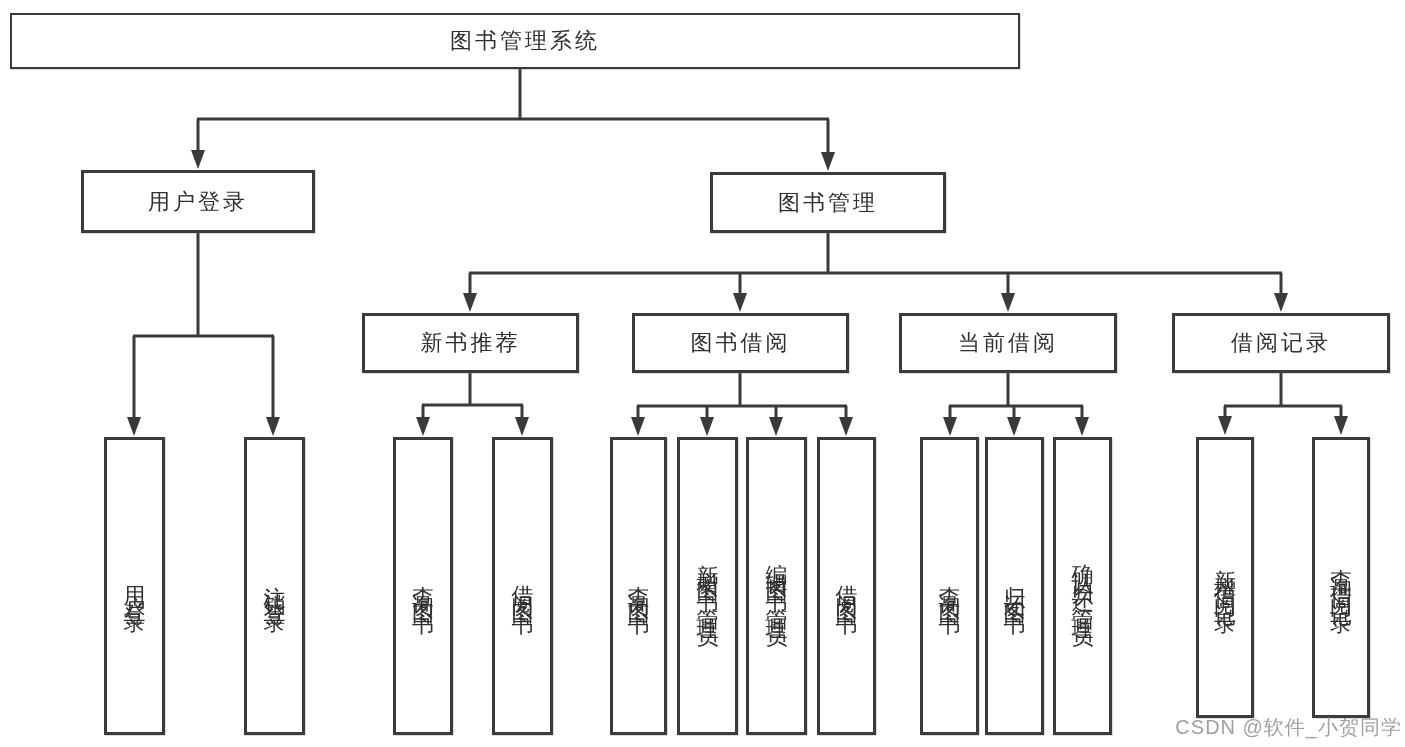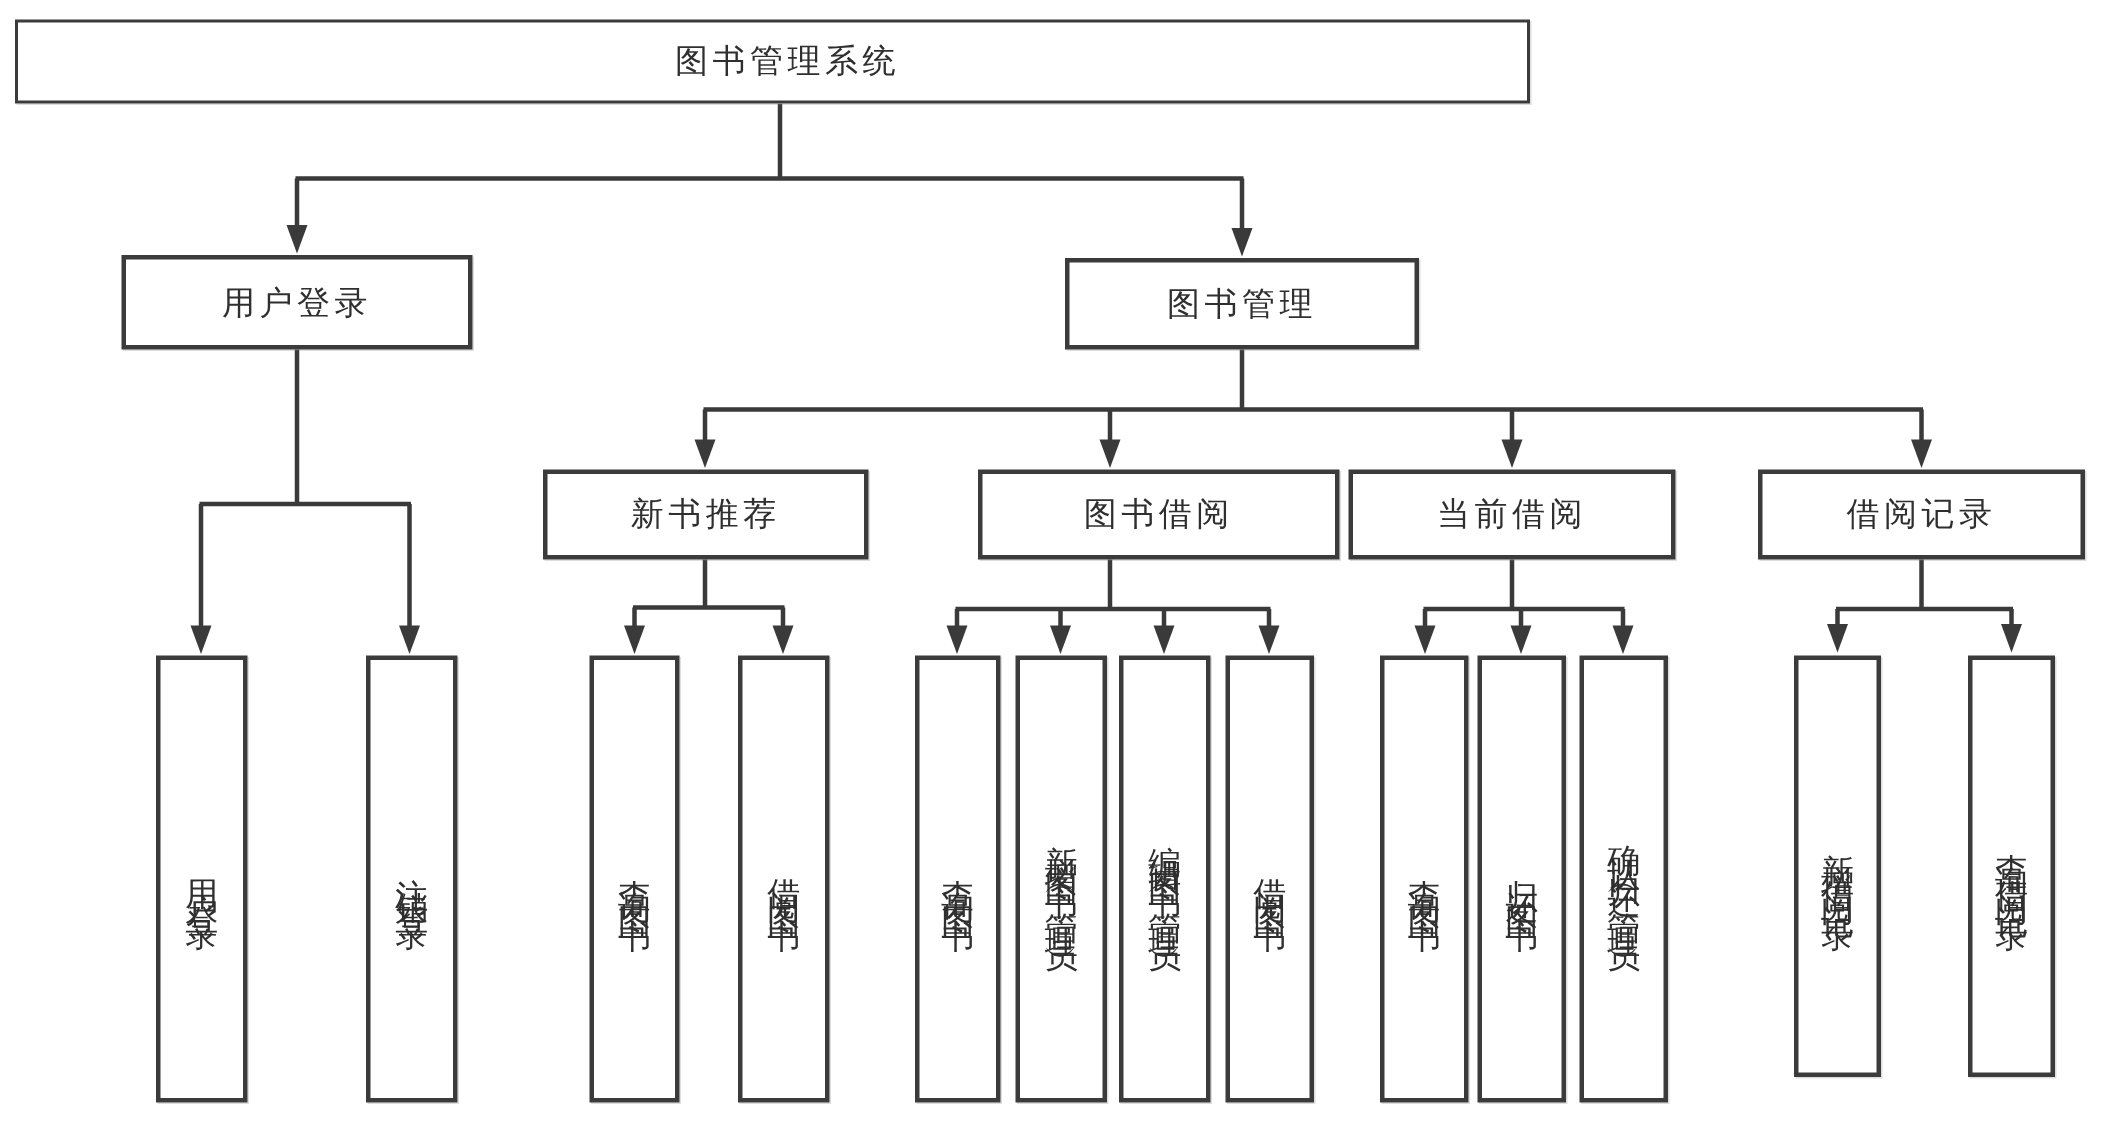--- a/index.html
+++ b/index.html
@@ -30,21 +30,21 @@
     font-size:22px;
     letter-spacing:3px;
     z-index:2;
     box-shadow:1px 1px 0 rgba(120,120,120,0.25);
   }
   .box span{white-space:nowrap;}
   #b-root{left:10px;top:13px;width:1010px;height:56px;border-width:2px;padding-left:20px;}
   #b-ulogin{left:81px;top:170px;width:234px;height:63px;}
   #b-bmgmt{left:710px;top:172px;width:236px;height:61px;}
   #b-nrec{left:362px;top:313px;width:217px;height:60px;}
-  #b-bborrow{left:652px;top:313px;width:241px;height:60px;}
+  #b-bborrow{left:632px;top:313px;width:217px;height:60px;}
   #b-cborrow{left:899px;top:313px;width:218px;height:60px;}
   #b-brecords{left:1172px;top:313px;width:218px;height:60px;}
   .leaf{top:437px;height:298px;}
   .leaf .vtext{
     writing-mode:vertical-rl;
     text-orientation:mixed;
     font-size:22px;
     line-height:1;
     letter-spacing:9px;
   }
@@ -173,14 +173,15 @@
     <span class="vtext">确认归还（管理员）</span>
   </div>
 
   <div class="box leaf" id="l-br1">
     <span class="vtext">新增借阅记录</span>
   </div>
   <div class="box leaf" id="l-br2">
     <span class="vtext">查询借阅记录</span>
   </div>
 
+  <div id="watermark">CSDN @软件_小贺同学</div>
 
 </div>
 
 </body></html>

